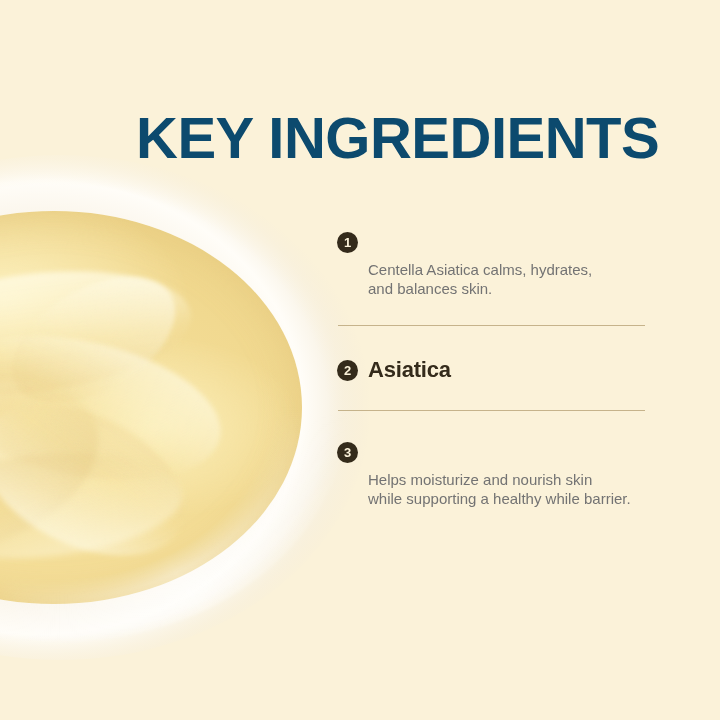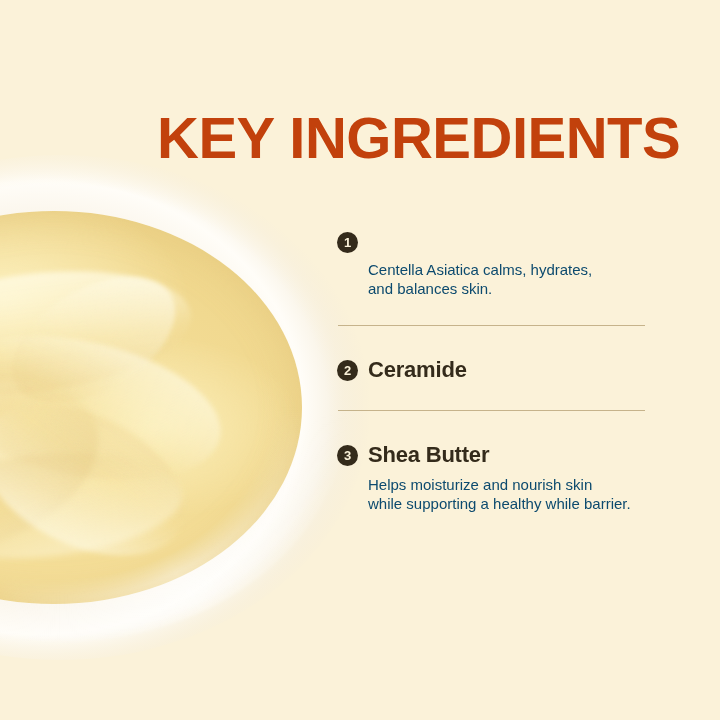--- a/index.html
+++ b/index.html
@@ -138,27 +138,27 @@
     background: radial-gradient(ellipse 50% 50% at 48% 50%,
       rgba(251,242,217,0) 0%,
       rgba(251,242,217,0) 86%,
       rgba(251,242,217,0.55) 94%,
       rgba(251,242,217,1) 100%);
   }
 
   
   .headline {
     position: absolute;
-    left: 157px;
+    left: 136px;
     top: 68px;
     font-size: 58px;
     line-height: 62px;
     font-weight: 700;
     letter-spacing: -0.5px;
-    color: #c2410c;
+    color: #0c4a6e;
     white-space: nowrap;
   }
 
   
   .list {
     position: absolute;
     left: 337px;
     top: 232px;
     width: 320px;
   }
@@ -187,21 +187,21 @@
     font-size: 22px;
     font-weight: 700;
     color: #342B1B;
     letter-spacing: -0.2px;
     white-space: nowrap;
   }
   .item-body {
     margin: 7px 0 0 31px;
     font-size: 15px;
     line-height: 19px;
-    color: #0c4a6e;
+    color: #737373;
     white-space: pre-line;
   }
 
   .divider {
     height: 1px;
     background: #BCA87C;
     margin: 27px 0 0 1px;
     width: 307px;
     opacity: 0.85;
   }
@@ -236,30 +236,29 @@
       <p class="item-body">Centella Asiatica calms, hydrates,
 and balances skin.</p>
     </div>
 
     <div class="divider"></div>
     <div class="gap-after-divider"></div>
 
     <div class="item">
       <div class="item-head">
         <span class="badge">2</span>
-        <span class="item-title">Ceramide</span>
+        <span class="item-title">Asiatica</span>
       </div>
     </div>
 
     <div class="divider"></div>
     <div class="gap-after-divider"></div>
 
     <div class="item">
       <div class="item-head">
         <span class="badge">3</span>
-        <span class="item-title">Shea Butter</span>
       </div>
       <p class="item-body">Helps moisturize and nourish skin
 while supporting a healthy while barrier.</p>
     </div>
 
   </div>
 </div>
 
 </body></html>

